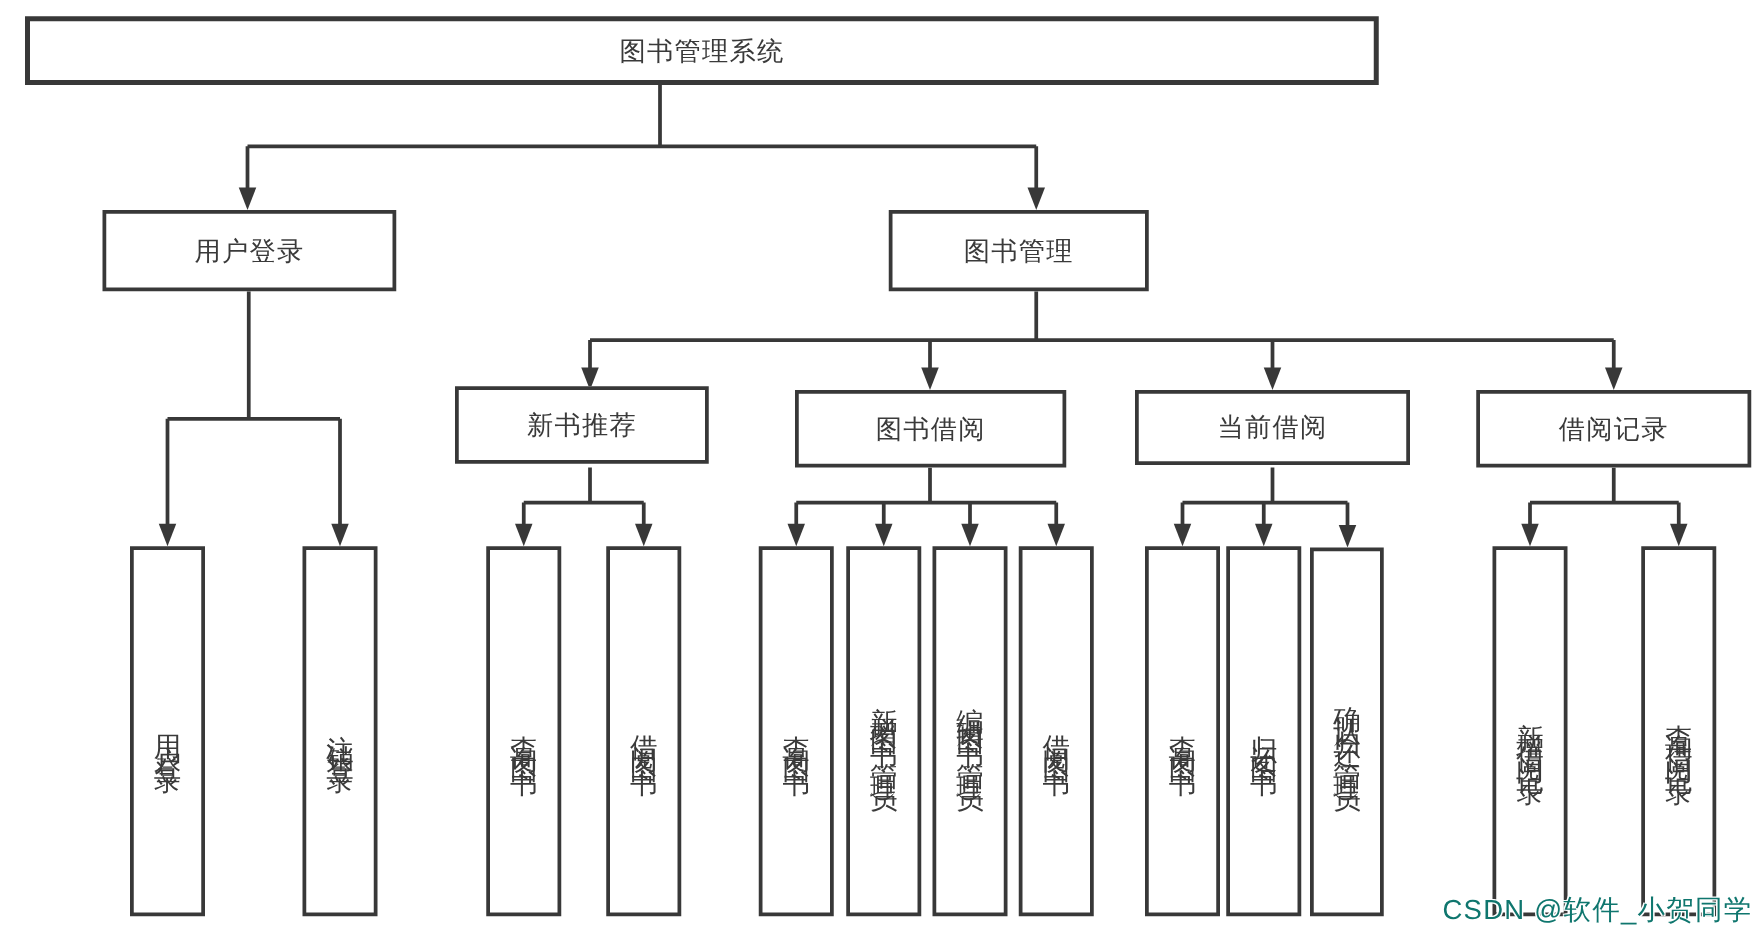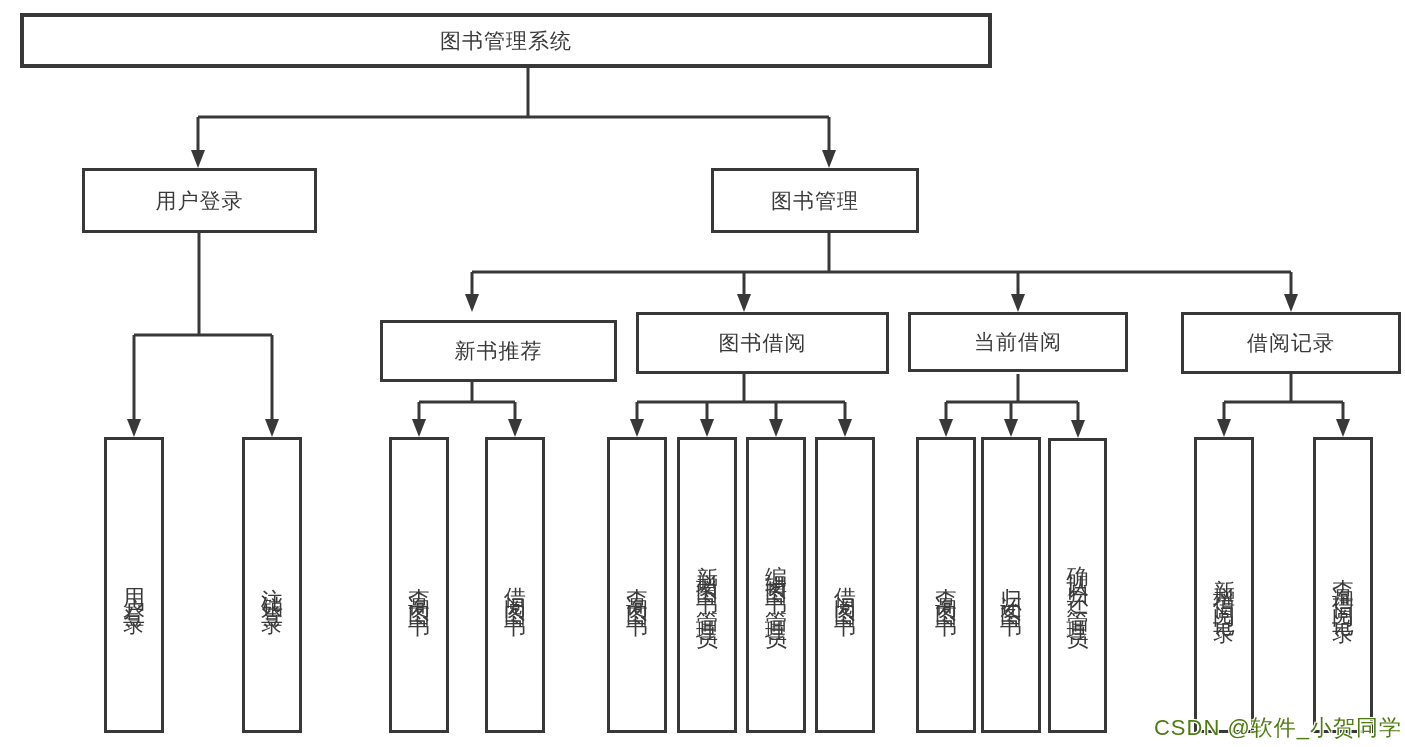--- a/index.html
+++ b/index.html
@@ -15,21 +15,21 @@
     display:flex;align-items:center;justify-content:center;text-align:center;
   }
   .node-h{font-size:21px;letter-spacing:1px;}
   .node-root{border-width:4px;}
   .node-v{
     writing-mode:vertical-rl;text-orientation:mixed;
     font-size:22px;letter-spacing:9px;line-height:1;padding-top:6px;
   }
   .watermark{
     position:absolute;right:3px;bottom:4px;z-index:9;
-    font-size:22px;letter-spacing:1px;color:#4d7c0f;
+    font-size:22px;letter-spacing:1px;color:#0f766e;
     text-shadow:1px 1px 0 #ffffff,-1px -1px 0 #ffffff,1px -1px 0 #ffffff,-1px 1px 0 #ffffff;
   }
 </style>
 </head>
 <body>
 
 <div class="canvas">
 
   <svg class="wires" viewBox="0 0 1405 747" aria-hidden="true">
 
@@ -100,27 +100,27 @@
     <g>
       <path d="M1291,374 V402"></path>
       <path d="M1224,402 H1343"></path>
       <path d="M1224,402 V420"></path>
         <polygon points="1217,419 1231,419 1224,437"></polygon>
       <path d="M1343,402 V420"></path>
         <polygon points="1336,419 1350,419 1343,437"></polygon>
     </g>
   </svg>
 
-  <div class="node node-h node-root" style="left:20px;top:13px;width:972px;height:55px;">图书管理系统</div>
+  <div class="node node-h node-root" style="left:20px;top:13px;width:1083px;height:55px;">图书管理系统</div>
 
   <div class="node node-h" style="left:82px;top:168px;width:235px;height:65px;">用户登录</div>
   <div class="node node-h" style="left:711px;top:168px;width:208px;height:65px;">图书管理</div>
 
-  <div class="node node-h" style="left:364px;top:320px;width:237px;height:62px;margin-left:16px;">新书推荐</div>
-  <div class="node node-h" style="left:636px;top:312px;width:253px;height:62px;">图书借阅</div>
+  <div class="node node-h" style="left:364px;top:309px;width:203px;height:62px;">新书推荐</div>
+  <div class="node node-h" style="left:636px;top:312px;width:217px;height:62px;">图书借阅</div>
   <div class="node node-h" style="left:908px;top:312px;width:220px;height:60px;">当前借阅</div>
   <div class="node node-h" style="left:1181px;top:312px;width:220px;height:62px;">借阅记录</div>
 
   <div class="node node-v" style="left:104px;top:437px;width:60px;height:296px;">用户登录</div>
   <div class="node node-v" style="left:242px;top:437px;width:60px;height:296px;">注销登录</div>
 
   <div class="node node-v" style="left:389px;top:437px;width:60px;height:296px;">查询图书</div>
   <div class="node node-v" style="left:485px;top:437px;width:60px;height:296px;">借阅图书</div>
 
   <div class="node node-v" style="left:607px;top:437px;width:60px;height:296px;">查询图书</div>

